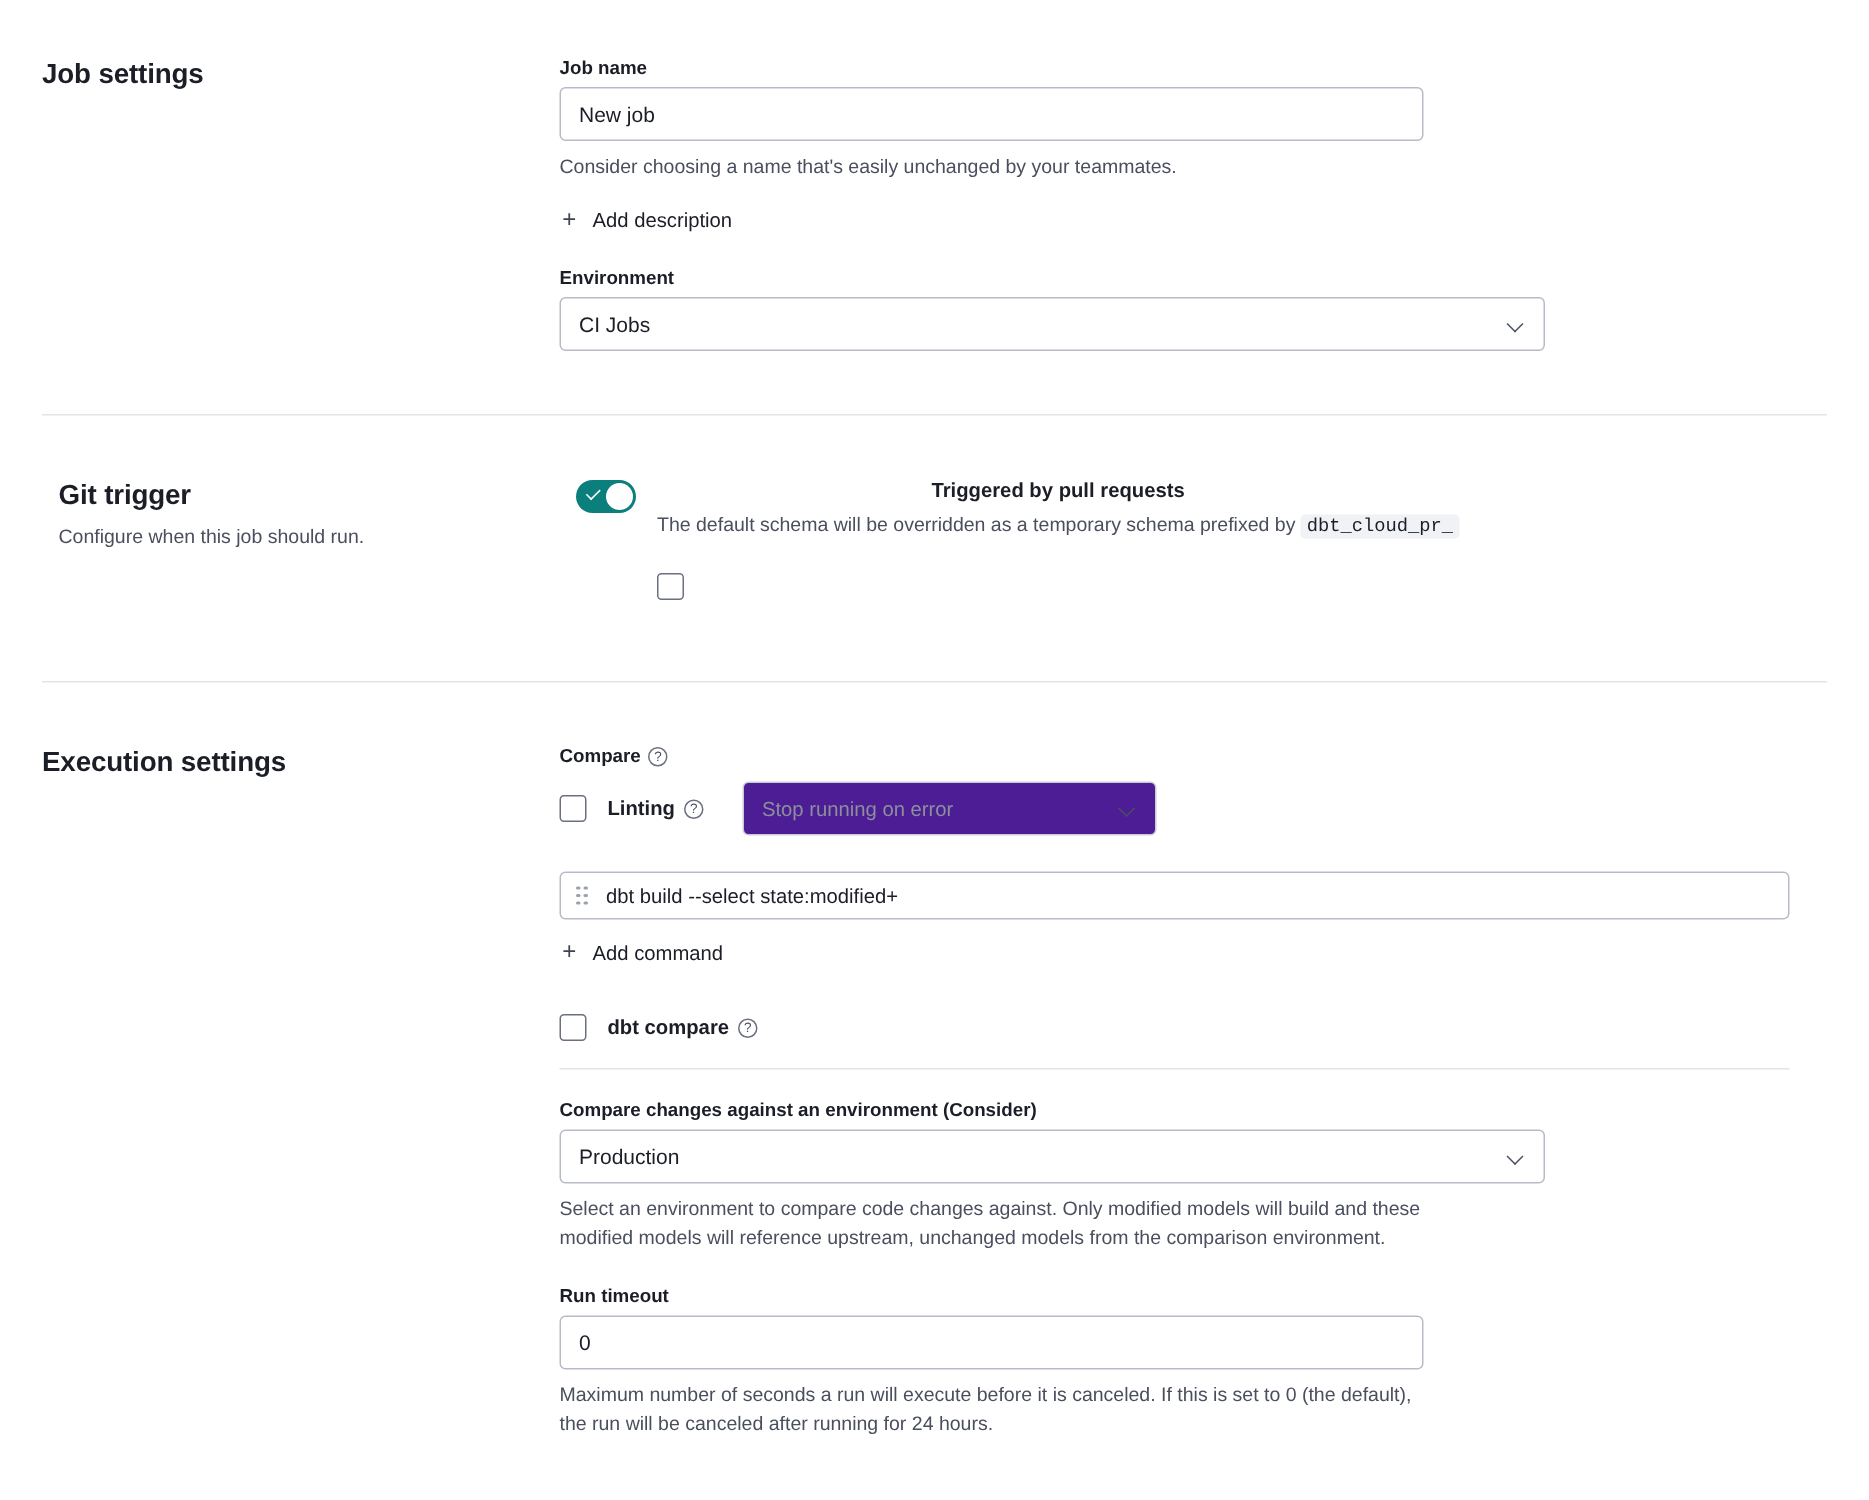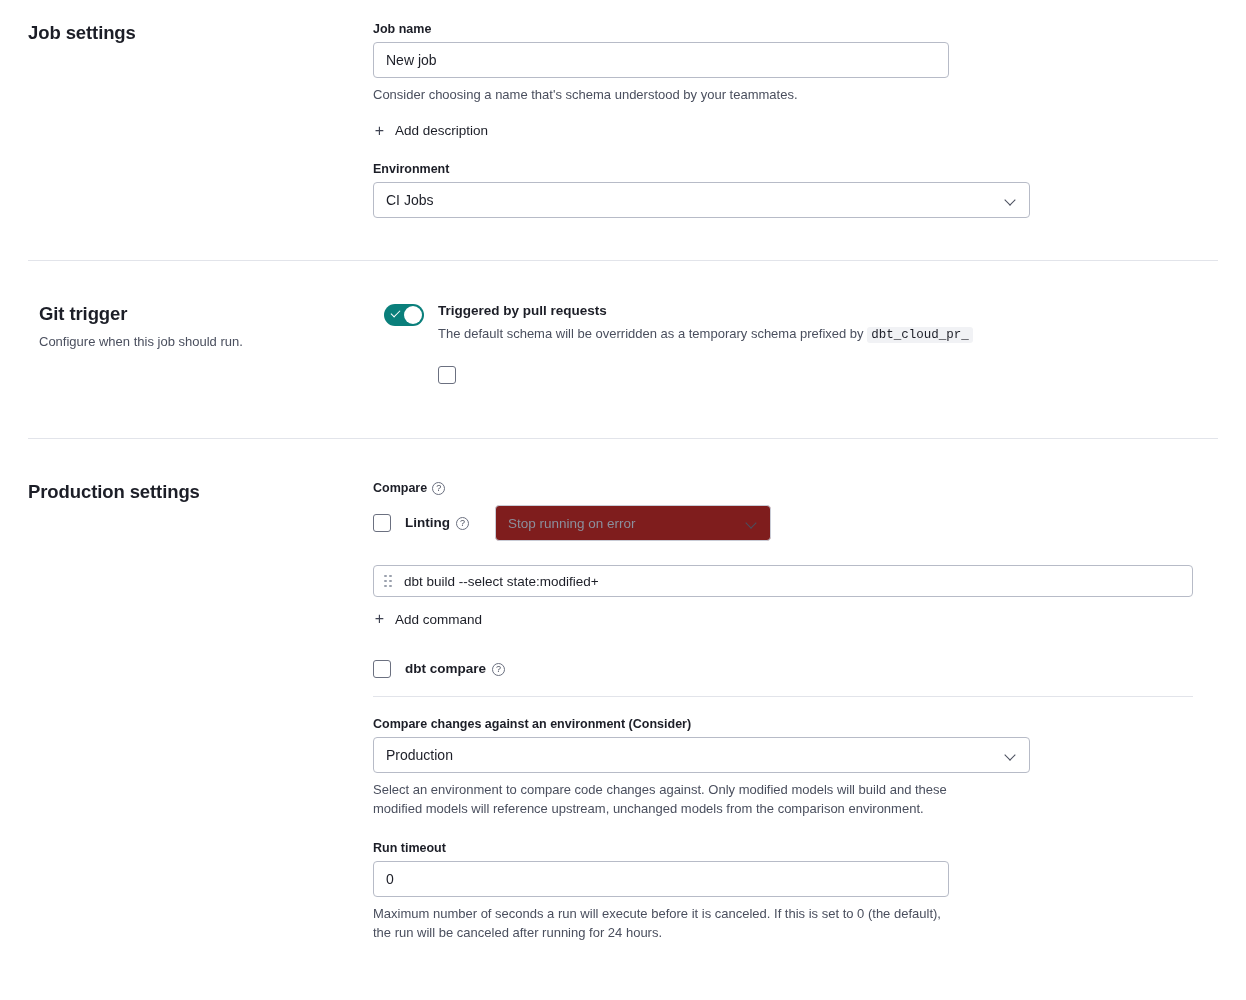--- a/index.html
+++ b/index.html
@@ -126,20 +126,21 @@
     line-height: 1;
     width: 13px;
     text-align: center;
   }
 
   
   .toggle-row {
     display: flex;
     align-items: flex-start;
     gap: 14px;
+    text-align: center;
   }
   .toggle {
     width: 40px;
     height: 22px;
     border-radius: 11px;
     background: #0a7f7b;
     position: relative;
     flex: 0 0 40px;
     margin-top: 1px;
   }
@@ -243,47 +244,47 @@
     background: #e2e4ea;
     width: 820px;
     margin: 18px 0 0 0;
   }
 
   .lint-select {
     width: 276px;
     height: 36px;
     border: 1px solid #c9ccd6;
     border-radius: 4px;
-    background: #7f1d1d;
+    background: #4c1d95;
     display: flex;
     align-items: center;
     justify-content: space-between;
     padding: 0 12px;
     font-size: 13.5px;
     color: #8b8f9c;
   }
 </style>
 </head>
 <body>
 
 <div class="page">
 
-  <div class="section" style="padding-top:14px;">
+  <div class="section" style="padding-top:30px;">
     <div class="section-left">
       <h2 class="section-title">Job settings</h2>
     </div>
     <div class="section-right">
 
       <div class="field-label">
         <span>Job name</span>
       </div>
       <div class="text-input">
         <span>New job</span>
       </div>
-      <div class="helper">Consider choosing a name that's schema understood by your teammates.</div>
+      <div class="helper">Consider choosing a name that's easily unchanged by your teammates.</div>
 
       <div class="add-link">
         <span class="plus">+</span>
         <span>Add description</span>
       </div>
 
       <div class="field-label" style="margin-top:22px;">
         <span>Environment</span>
       </div>
       <div class="select">
@@ -321,21 +322,21 @@
         <div class="cb"></div>
       </div>
 
     </div>
   </div>
 
   <div class="divider" style="margin-top:54px;"></div>
 
   <div class="section" style="padding-top:34px;">
     <div class="section-left">
-      <h2 class="section-title">Production settings</h2>
+      <h2 class="section-title">Execution settings</h2>
     </div>
     <div class="section-right">
 
       <div class="field-label">
         <span>Compare</span>
         <span class="help">?</span>
       </div>
 
       <div style="display:flex; align-items:center; gap:14px; margin-top:10px;">
         <div class="cb"></div>

